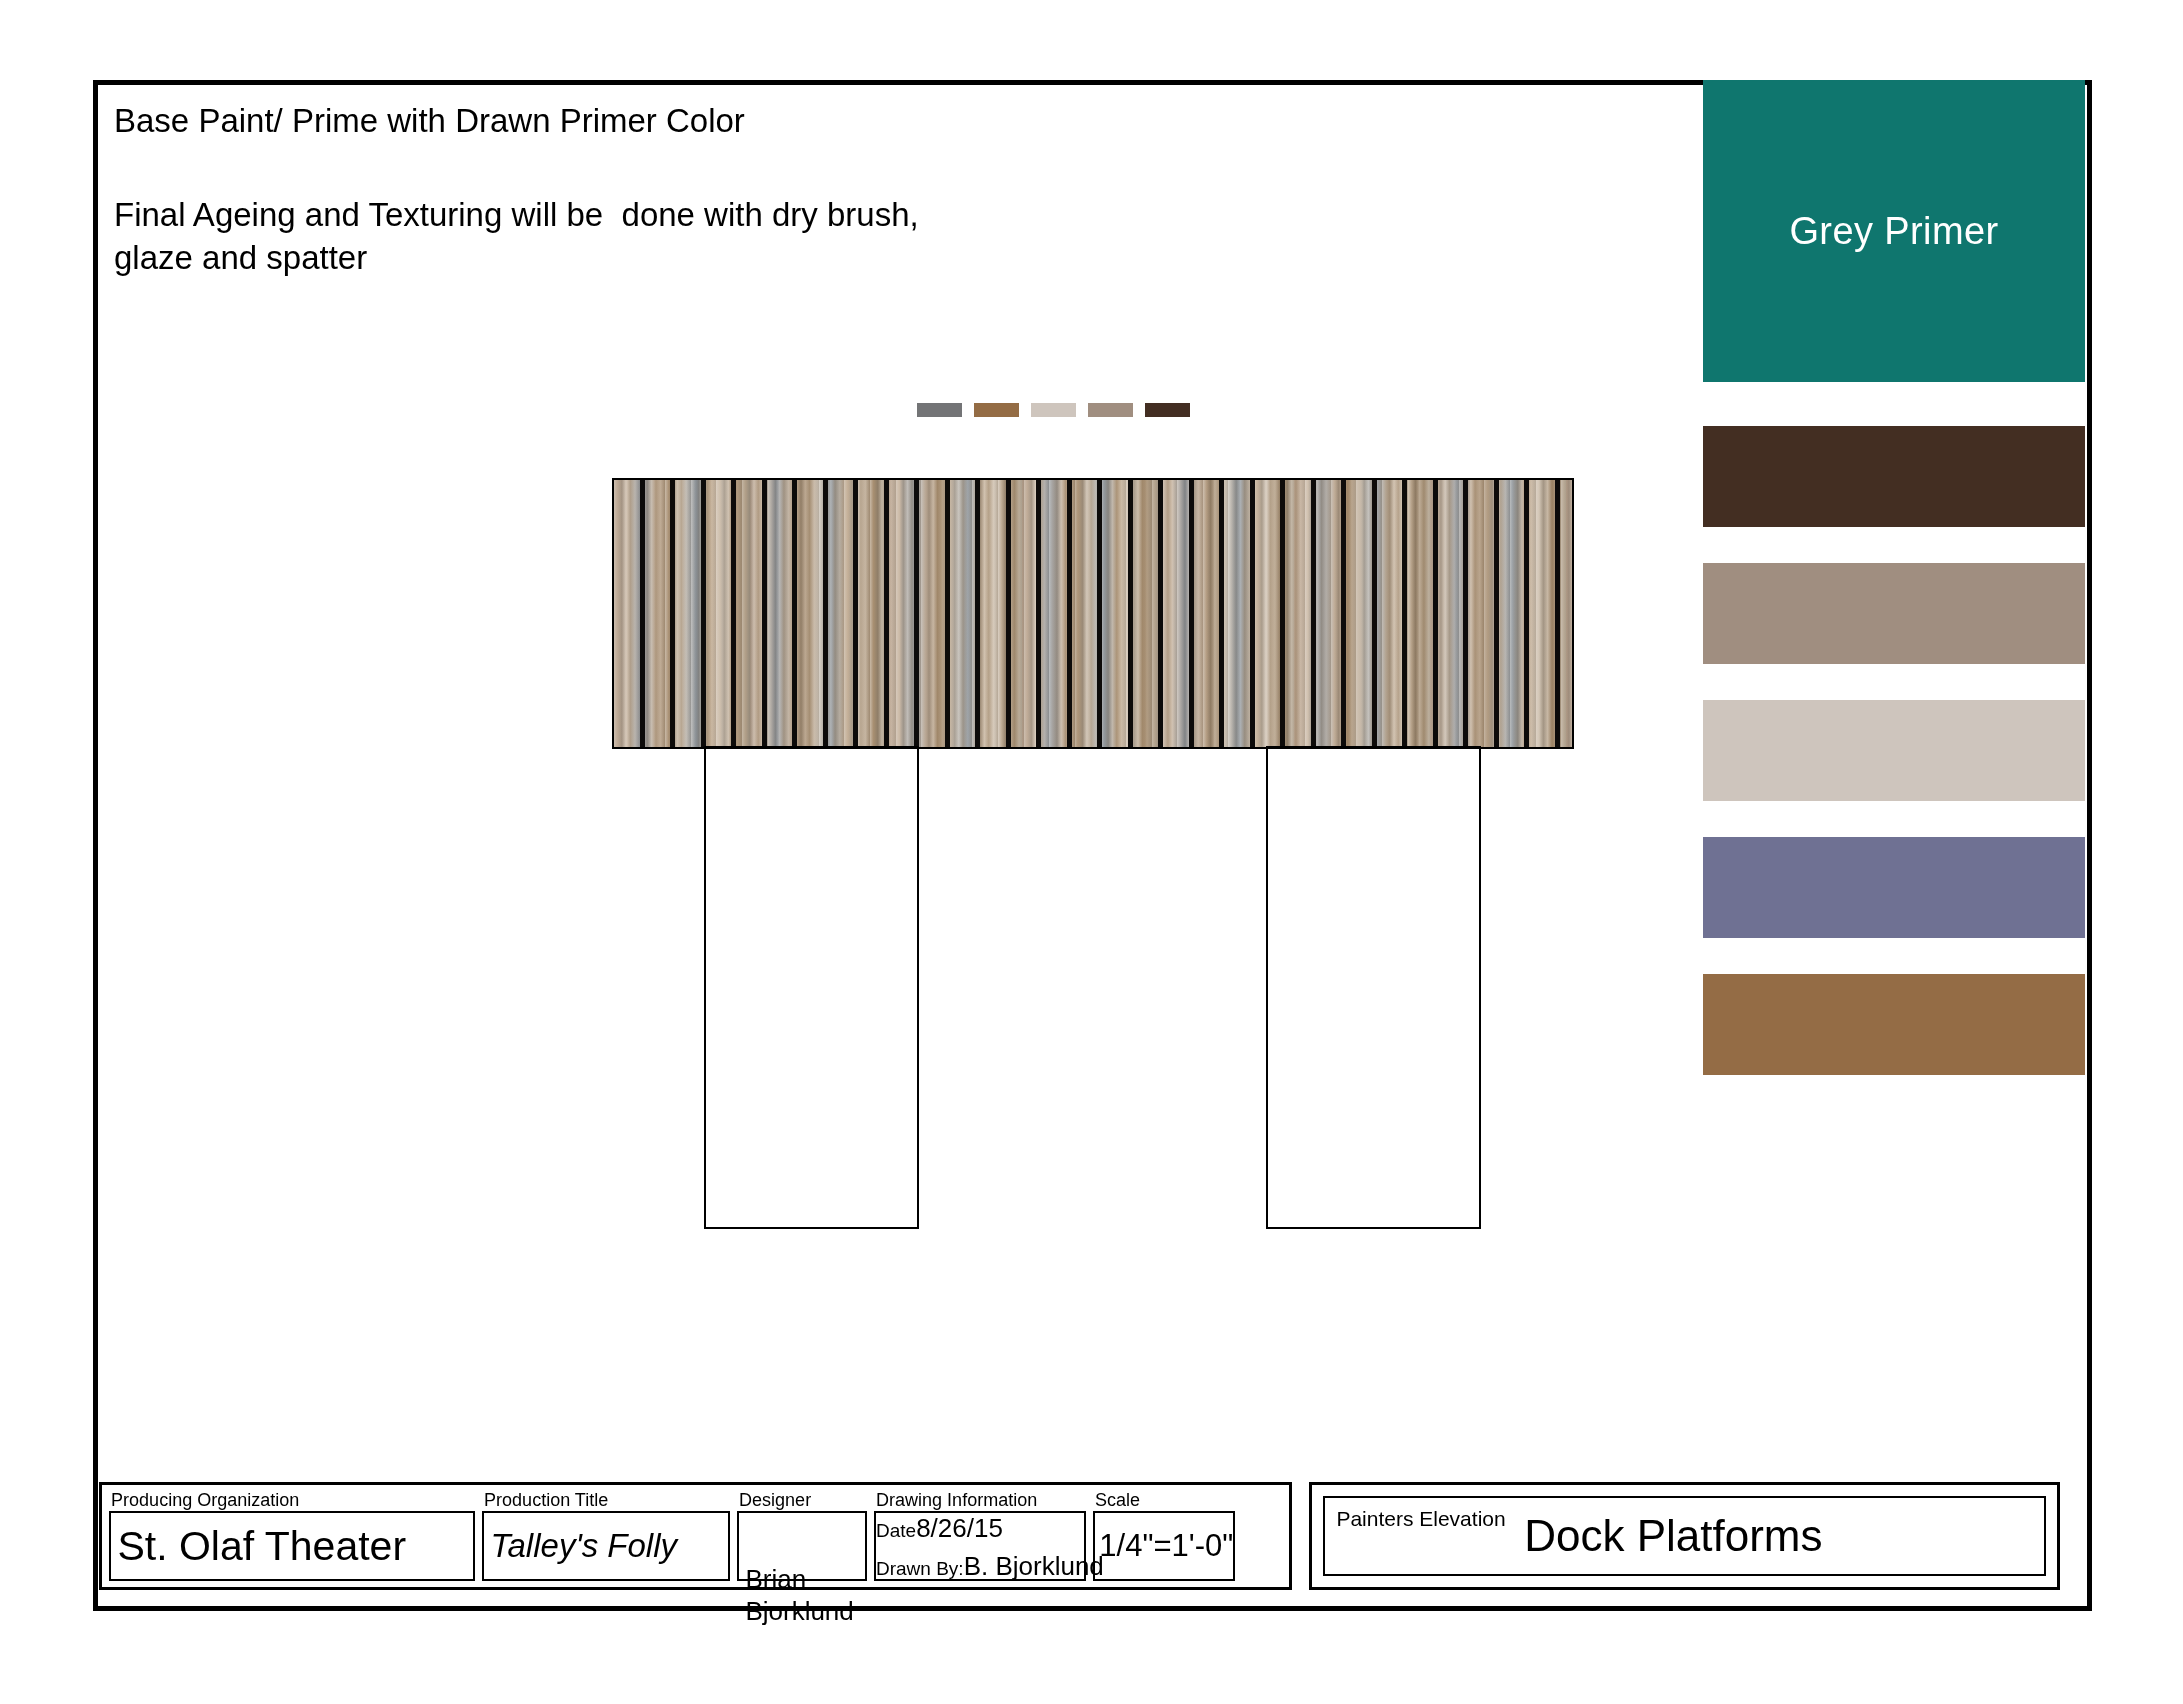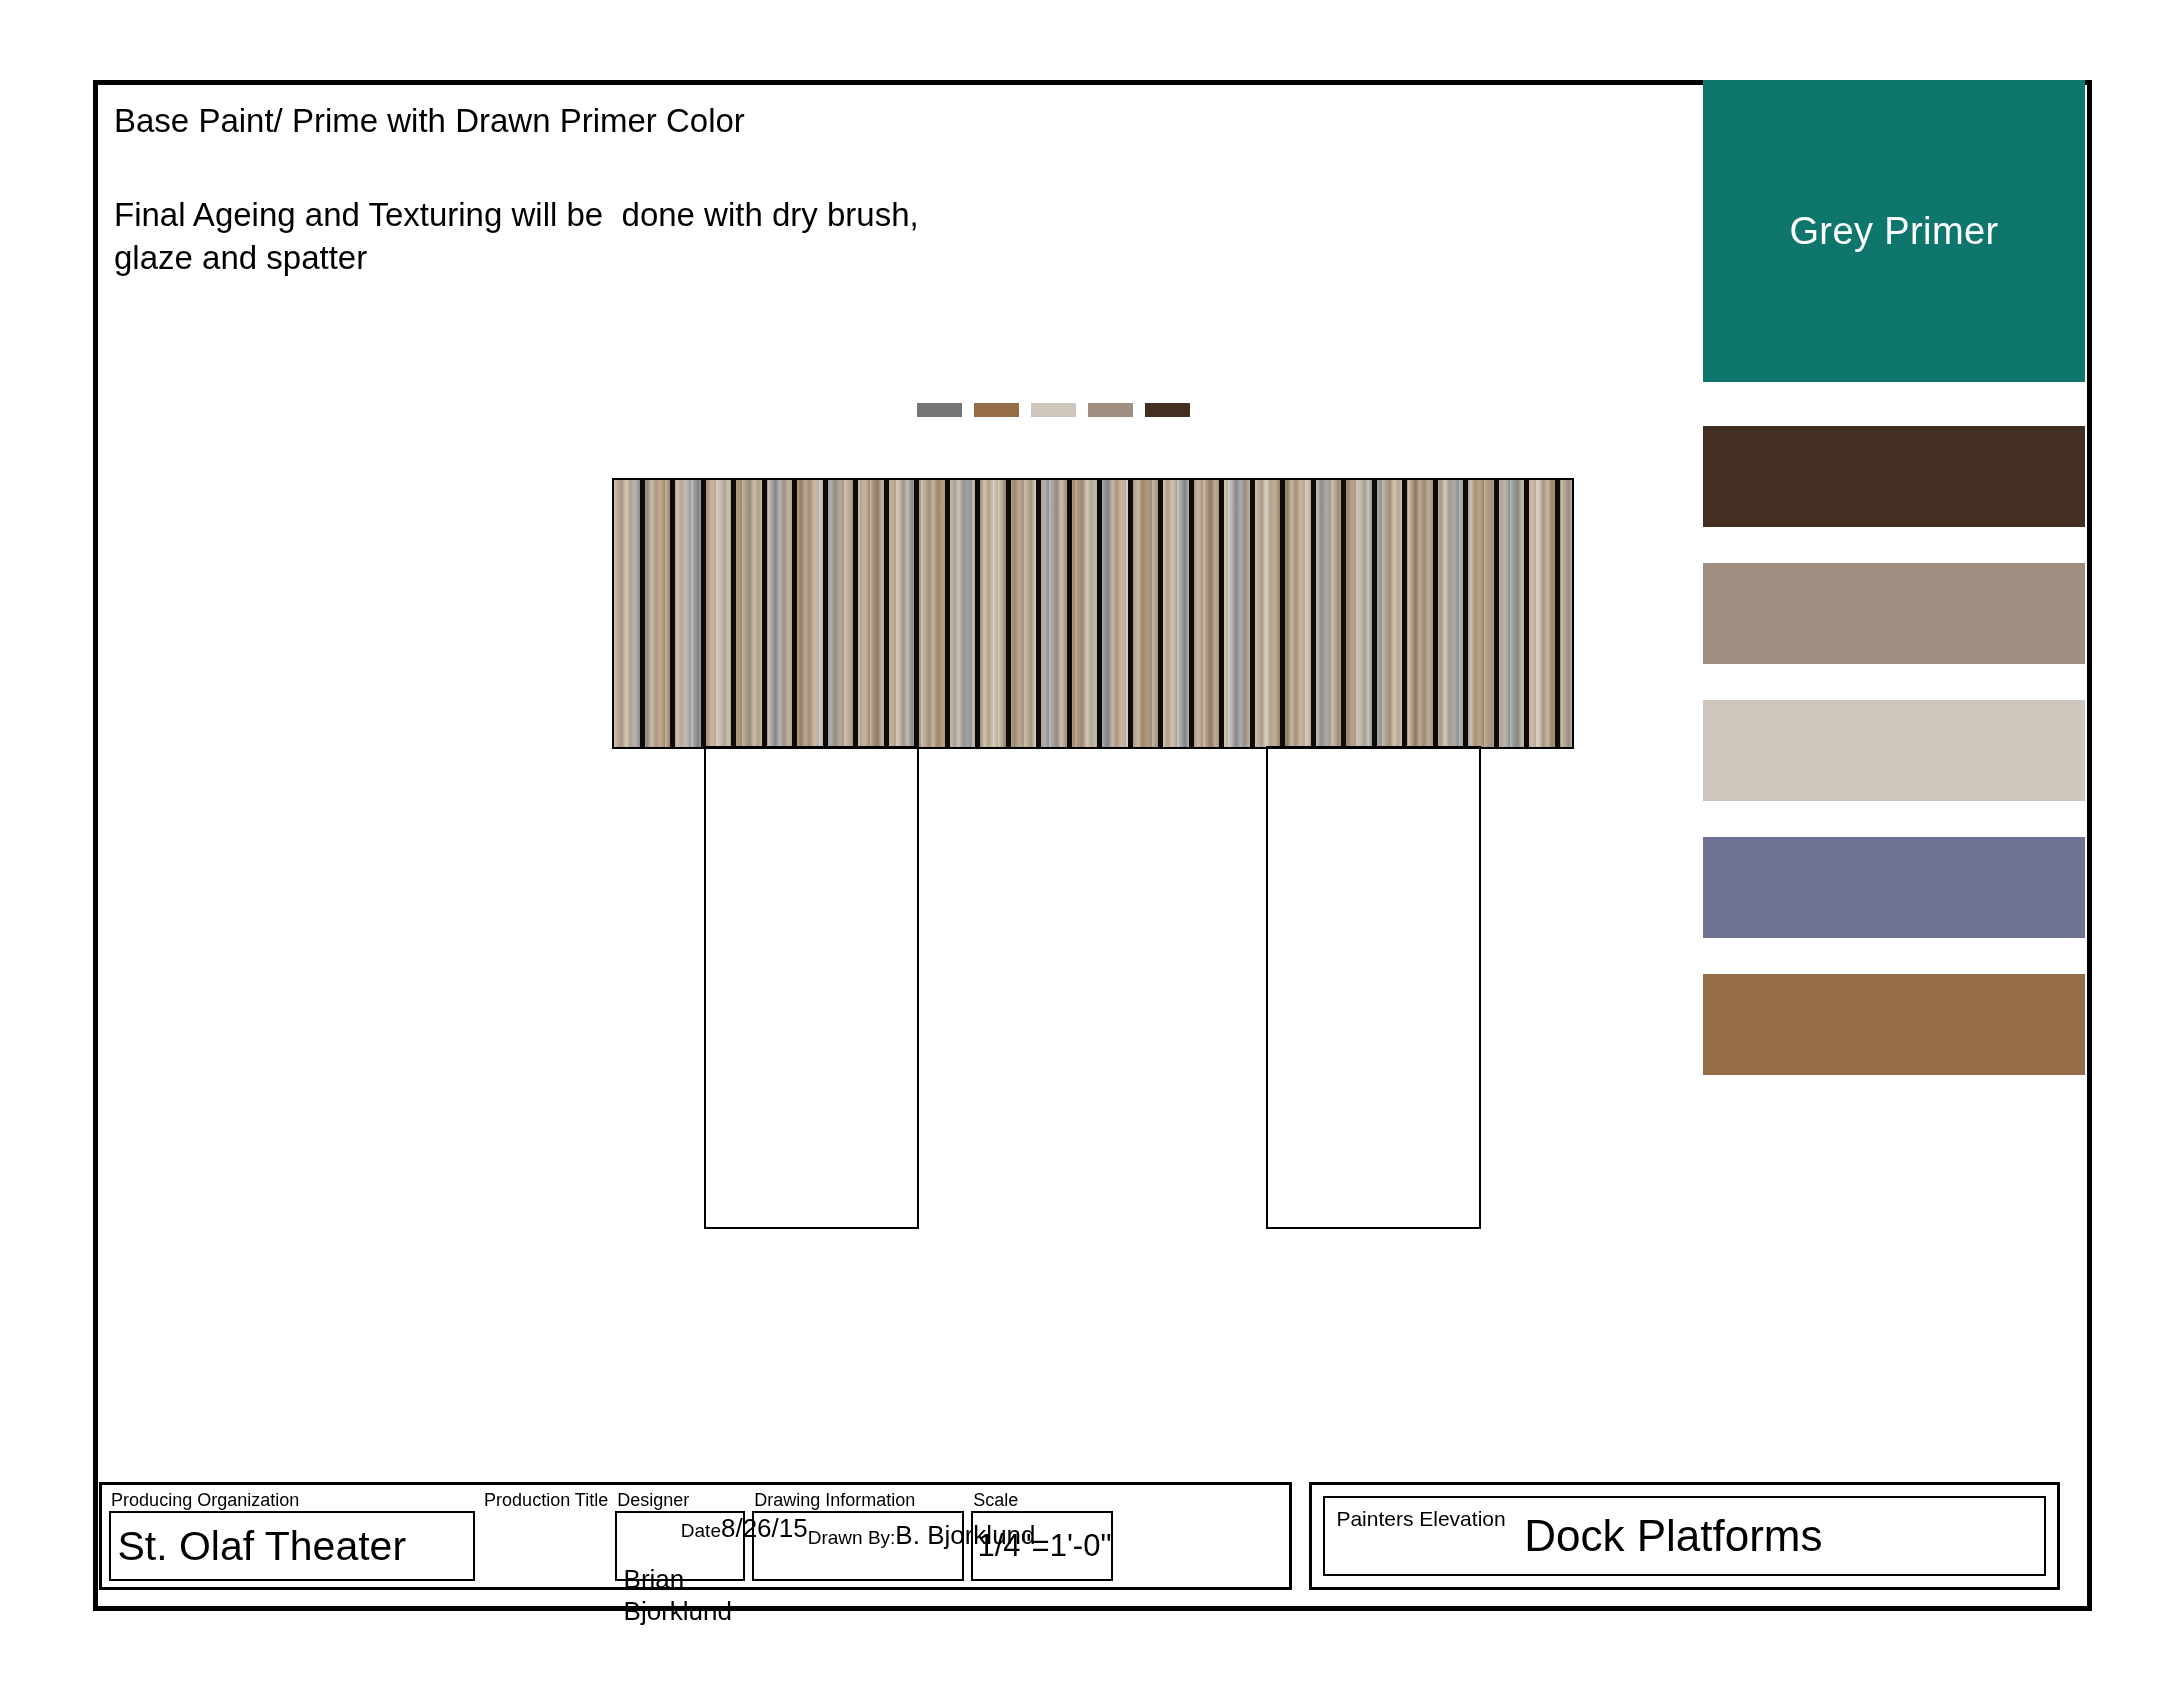--- a/index.html
+++ b/index.html
@@ -197,23 +197,24 @@
   #tb-field-designer .tb-value-box { width: 130px; align-items: flex-start; padding-top: 2.8px; }
   #tb-value-designer {
     font-size: 26px;
     line-height: 32px;
     white-space: pre-line;
     margin-top: 47px;
   }
 
   #tb-field-drawinfo .tb-value-box {
     width: 212px;
+    flex-direction: column;
     align-items: flex-start;
-    justify-content: center;
-    padding: 0 18px;
+    justify-content: flex-start;
+    padding: 0 0;
   }
   .tb-kv { display: flex; align-items: baseline; white-space: nowrap; }
   .tb-kv-key { font-size: 19px; }
   .tb-kv-val { font-size: 26px; }
   .tb-kv + .tb-kv { margin-top: 7px; }
 
   #tb-field-scale .tb-value-box { width: 142px; justify-content: flex-start; padding: 0 4.3px; }
   #tb-value-scale { font-size: 31px; white-space: nowrap; }
 
   #tb-drawing-title {
@@ -286,20 +287,23 @@
 
     <div class="tb-field" id="tb-field-org">
       <div class="tb-caption">Producing Organization</div>
       <div class="tb-value-box">
         <span id="tb-value-org">St. Olaf Theater</span>
       </div>
     </div>
 
     <div class="tb-field" id="tb-field-production">
       <div class="tb-caption">Production Title</div>
+      <div class="tb-value-box">
+        <span id="tb-value-production">Talley's Folly</span>
+      </div>
     </div>
 
     <div class="tb-field" id="tb-field-designer">
       <div class="tb-caption">Designer</div>
       <div class="tb-value-box">
         <span id="tb-value-designer">Brian
 Bjorklund</span>
       </div>
     </div>
 

